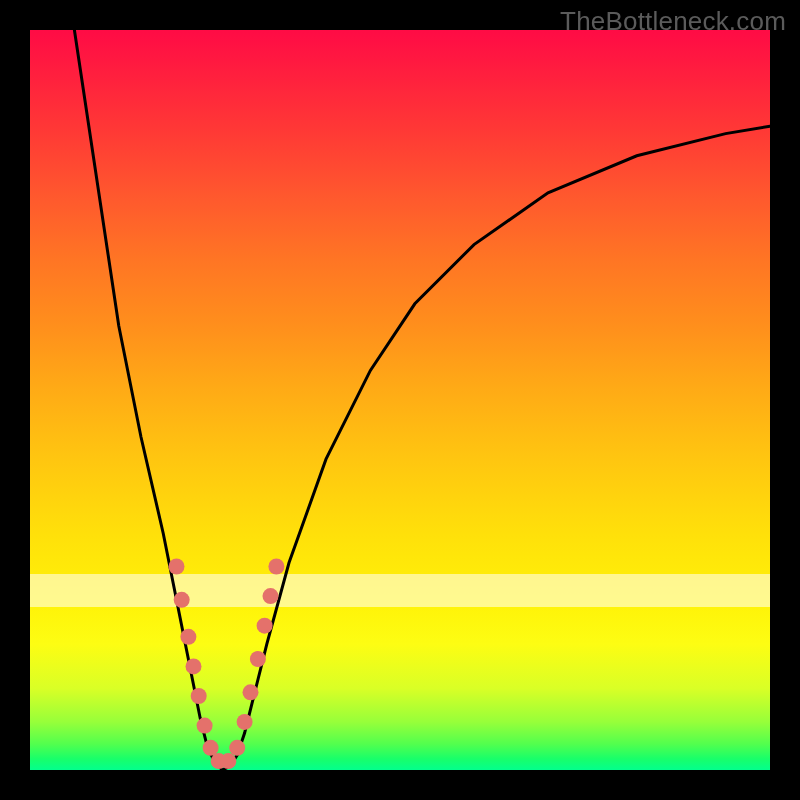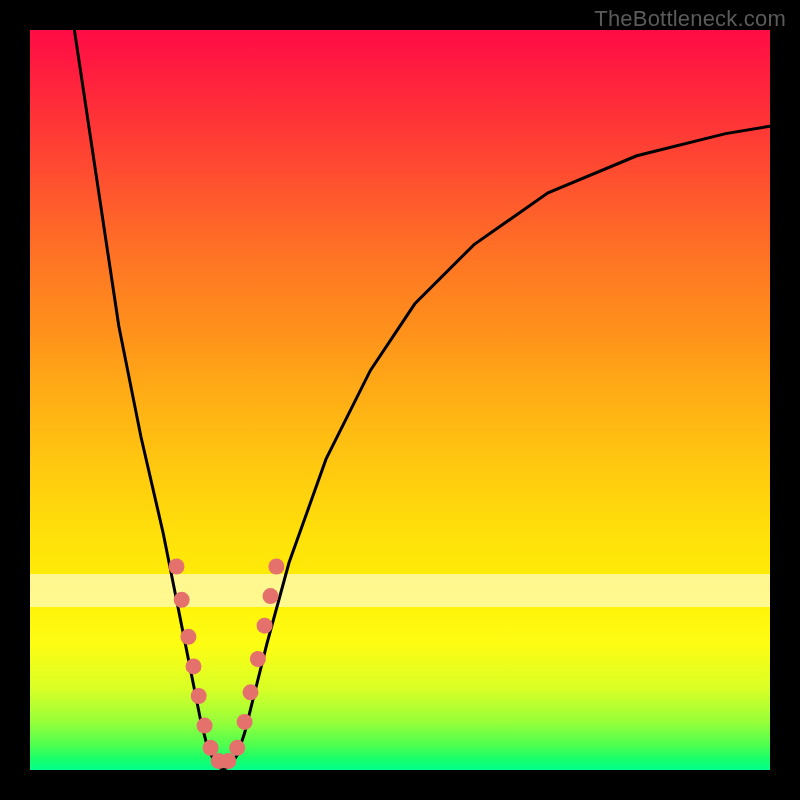--- a/index.html
+++ b/index.html
@@ -48,21 +48,21 @@
     right: 0;
     top: 73.5%;
     height: 4.5%;
     background: rgba(255,255,255,0.55);
   }
   .watermark {
     position: absolute;
     top: 6px;
     right: 14px;
     color: #5b5b5b;
-    font-size: 22px;
+    font-size: 26px;
     font-weight: 500;
     letter-spacing: 0.2px;
     user-select: none;
   }
   svg.curve {
     position: absolute;
     left: 0;
     top: 0;
     width: 100%;
     height: 100%;

